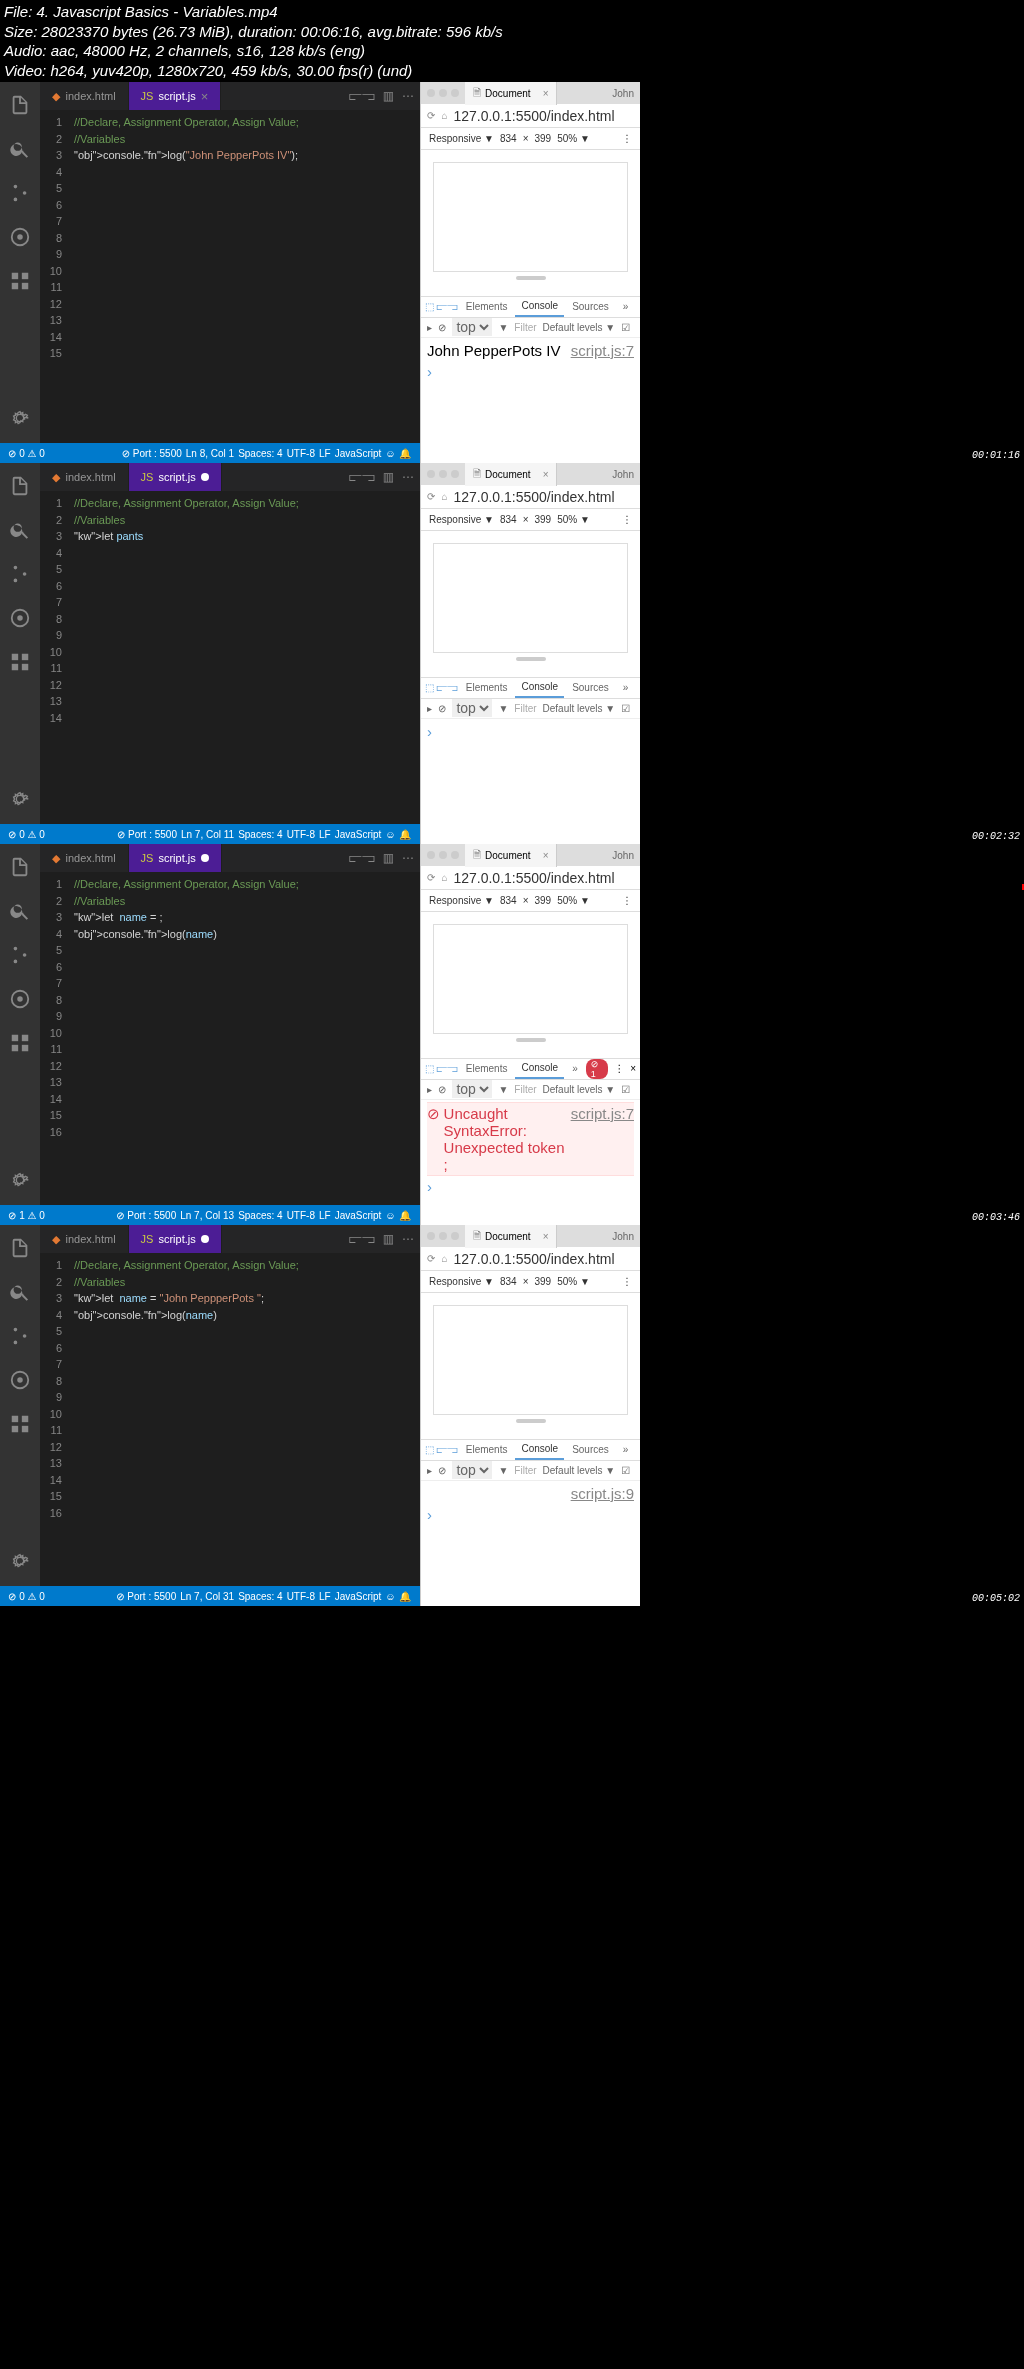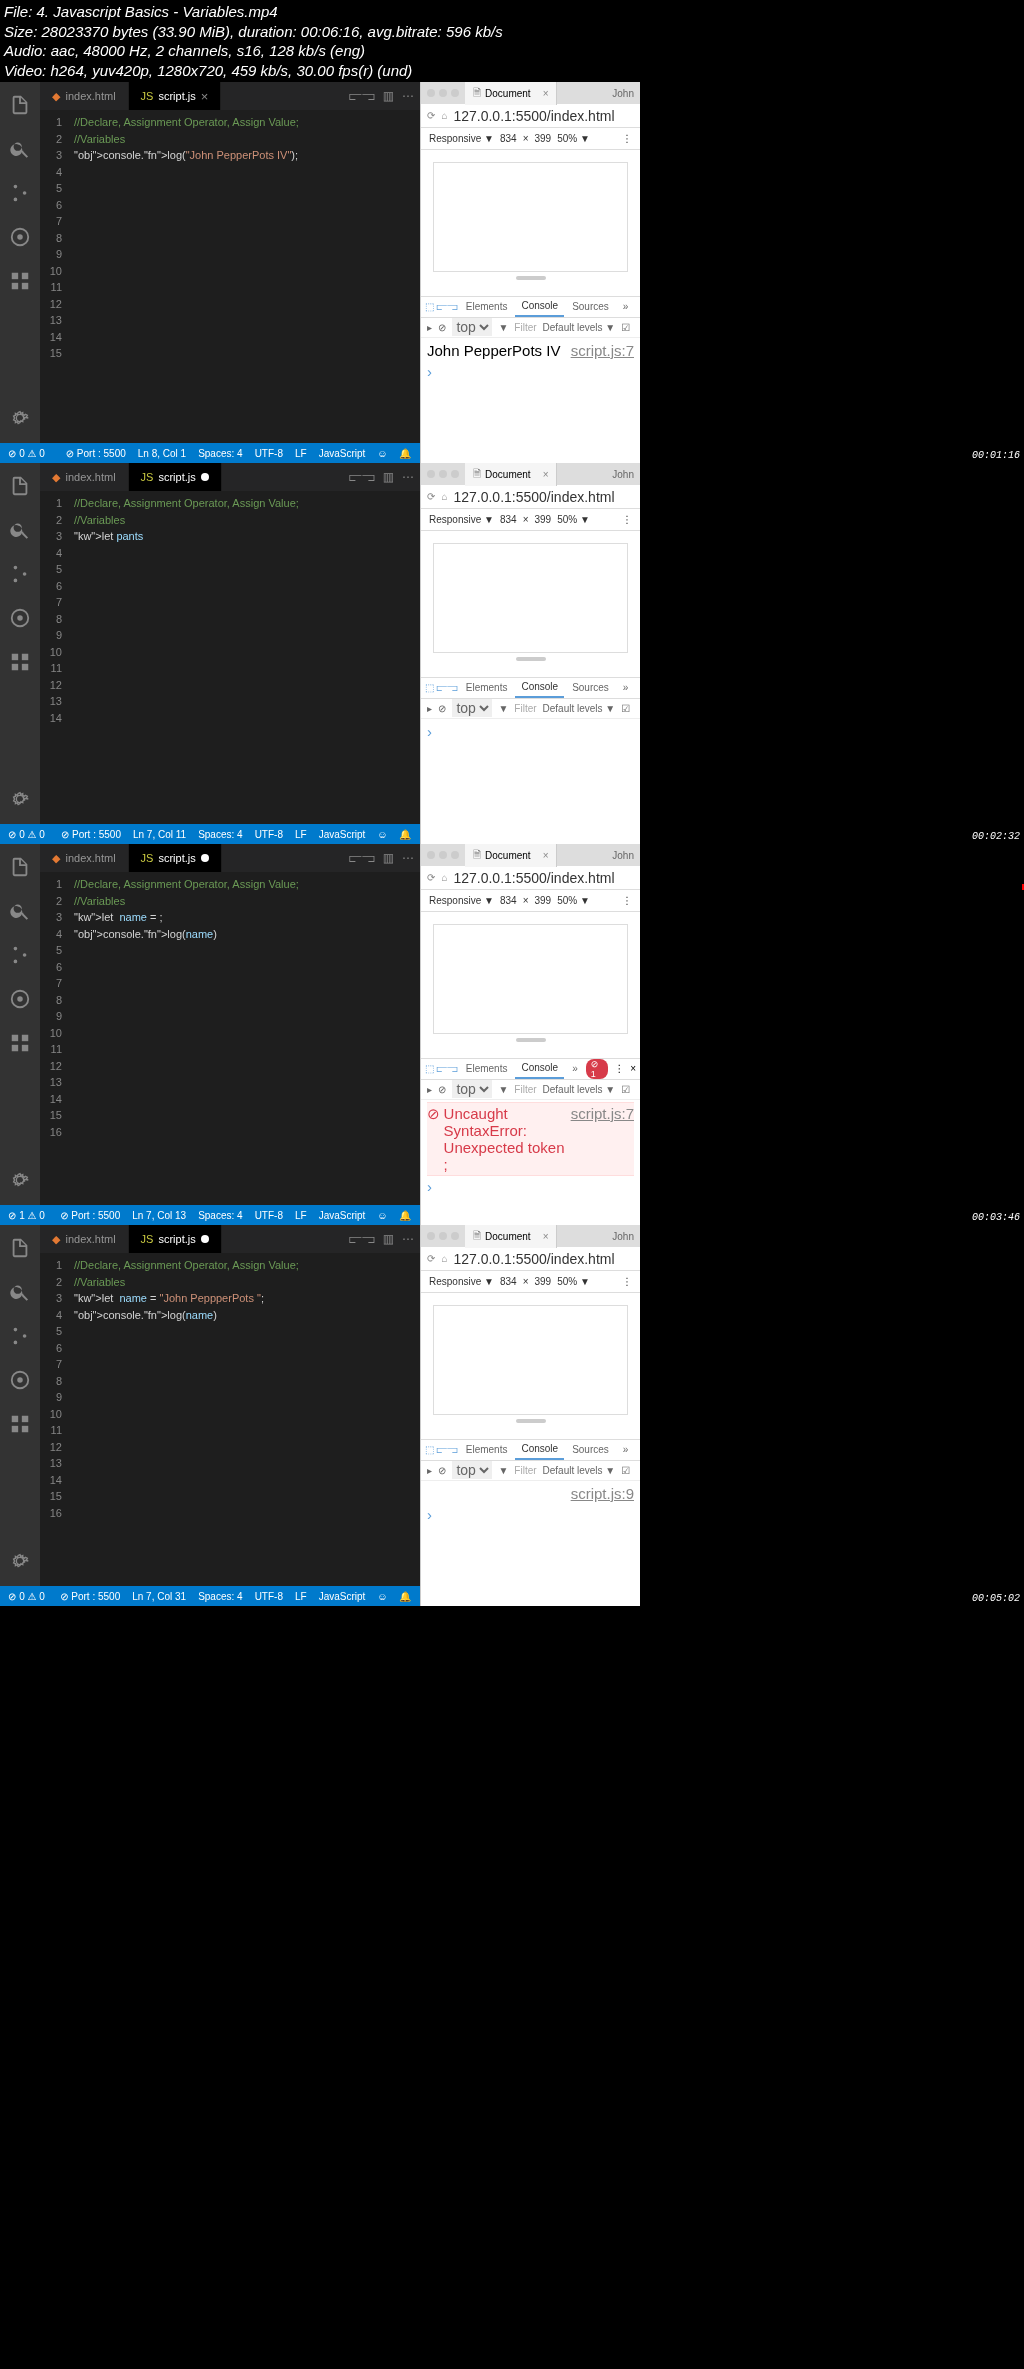--- a/index.html
+++ b/index.html
@@ -6,34 +6,34 @@
 body{background:#000;width:1024px}
 .meta{color:#fff;font-family:monospace;font-size:15px;font-style:italic;padding:2px 4px;line-height:1.3}
 .frame{display:flex;height:381px;position:relative}
 .vscode{width:420px;background:#1e1e1e;display:flex;flex-direction:column}
 .activity{width:40px;background:#333;display:flex;flex-direction:column;align-items:center;padding-top:12px;gap:18px}
 .activity svg{width:22px;height:22px;fill:#888}
 .activity .bottom{margin-top:auto;margin-bottom:10px}
 .main{flex:1;display:flex;flex-direction:column}
 .tabs{background:#252526;display:flex;height:28px;font-size:11px}
 .tab{padding:0 12px;display:flex;align-items:center;gap:5px;color:#969696;border-right:1px solid #1e1e1e}
-.tab.active{background:#000000;color:#fff}
+.tab.active{background:#4c1d95;color:#fff}
 .tab .dot{width:8px;height:8px;border-radius:50%;background:#fff}
 .tab .x{color:#888;font-size:13px}
 .tab-icons{margin-left:auto;display:flex;align-items:center;gap:8px;padding-right:6px;color:#888}
 .tab-icons span{font-size:12px}
 .editor{flex:1;display:flex;background:#1e1e1e;font-family:Menlo,Consolas,monospace;font-size:11px}
 .gutter{width:30px;text-align:right;color:#858585;padding-right:8px;line-height:1.5;padding-top:4px}
 .code{flex:1;padding-top:4px;line-height:1.5;color:#d4d4d4}
 .code .line{padding-left:4px;white-space:pre}
 .cmt{color:#6a9955}
 .str{color:#ce9178}
 .var{color:#9cdcfe}
 .status{background:#007acc;color:#fff;font-size:10px;display:flex;align-items:center;height:20px;padding:0 8px;gap:4px}
-.status .right{margin-left:auto;display:flex;gap:12px;align-items:center}
+.status .right{margin-left:auto;display:flex;gap:4px;align-items:center}
 .status .badge{display:flex;gap:3px;align-items:center}
 .browser{width:220px;background:#fff;display:flex;flex-direction:column;border-left:1px solid #ccc}
 .btabs{display:flex;height:22px;background:#ddd;font-size:10px;align-items:center}
 .btab{background:#f5f5f5;padding:3px 8px;display:flex;align-items:center;gap:4px;border-right:1px solid #ccc}
 .btab .doc{color:#666}
 .btab .x{color:#888;margin-left:8px}
 .buser{margin-left:auto;padding-right:6px;color:#666}
 .baddr{display:flex;height:24px;align-items:center;padding:0 6px;gap:6px;font-size:10px;border-bottom:1px solid #ddd}
 .baddr input{flex:1;border:none;font-size:14px;color:#333}
 .baddr .icn{color:#888}
@@ -58,21 +58,21 @@
 .ts{position:absolute;right:4px;bottom:2px;color:#fff;font-family:Liberation Mono, monospace;font-size:10px;font-style:italic;text-shadow:1px 1px 2px #000}
 .dots{display:flex;gap:4px;padding:0 6px;align-items:center}
 .dots span{width:8px;height:8px;border-radius:50%;background:#ccc}
 .redln{position:absolute;right:0;top:40px;width:2px;height:6px;background:#f00}
 </style>
 </head>
 <body>
 
 <div class="meta">
   <div>File: 4. Javascript Basics  - Variables.mp4</div>
-  <div>Size: 28023370 bytes (33.90 MiB), duration: 00:06:16, avg.bitrate: 596 kb/s</div>
+  <div>Size: 28023370 bytes (26.73 MiB), duration: 00:06:16, avg.bitrate: 596 kb/s</div>
   <div>Audio: aac, 48000 Hz, 2 channels, s16, 128 kb/s (eng)</div>
   <div>Video: h264, yuv420p, 1280x720, 459 kb/s, 30.00 fps(r) (und)</div>
 </div>
 
 <div id="frames">
   <div class="frame">
     <div class="vscode">
       <div style="display:flex;flex:1">
         <div class="activity">
           <span><svg viewBox="0 0 24 24">

